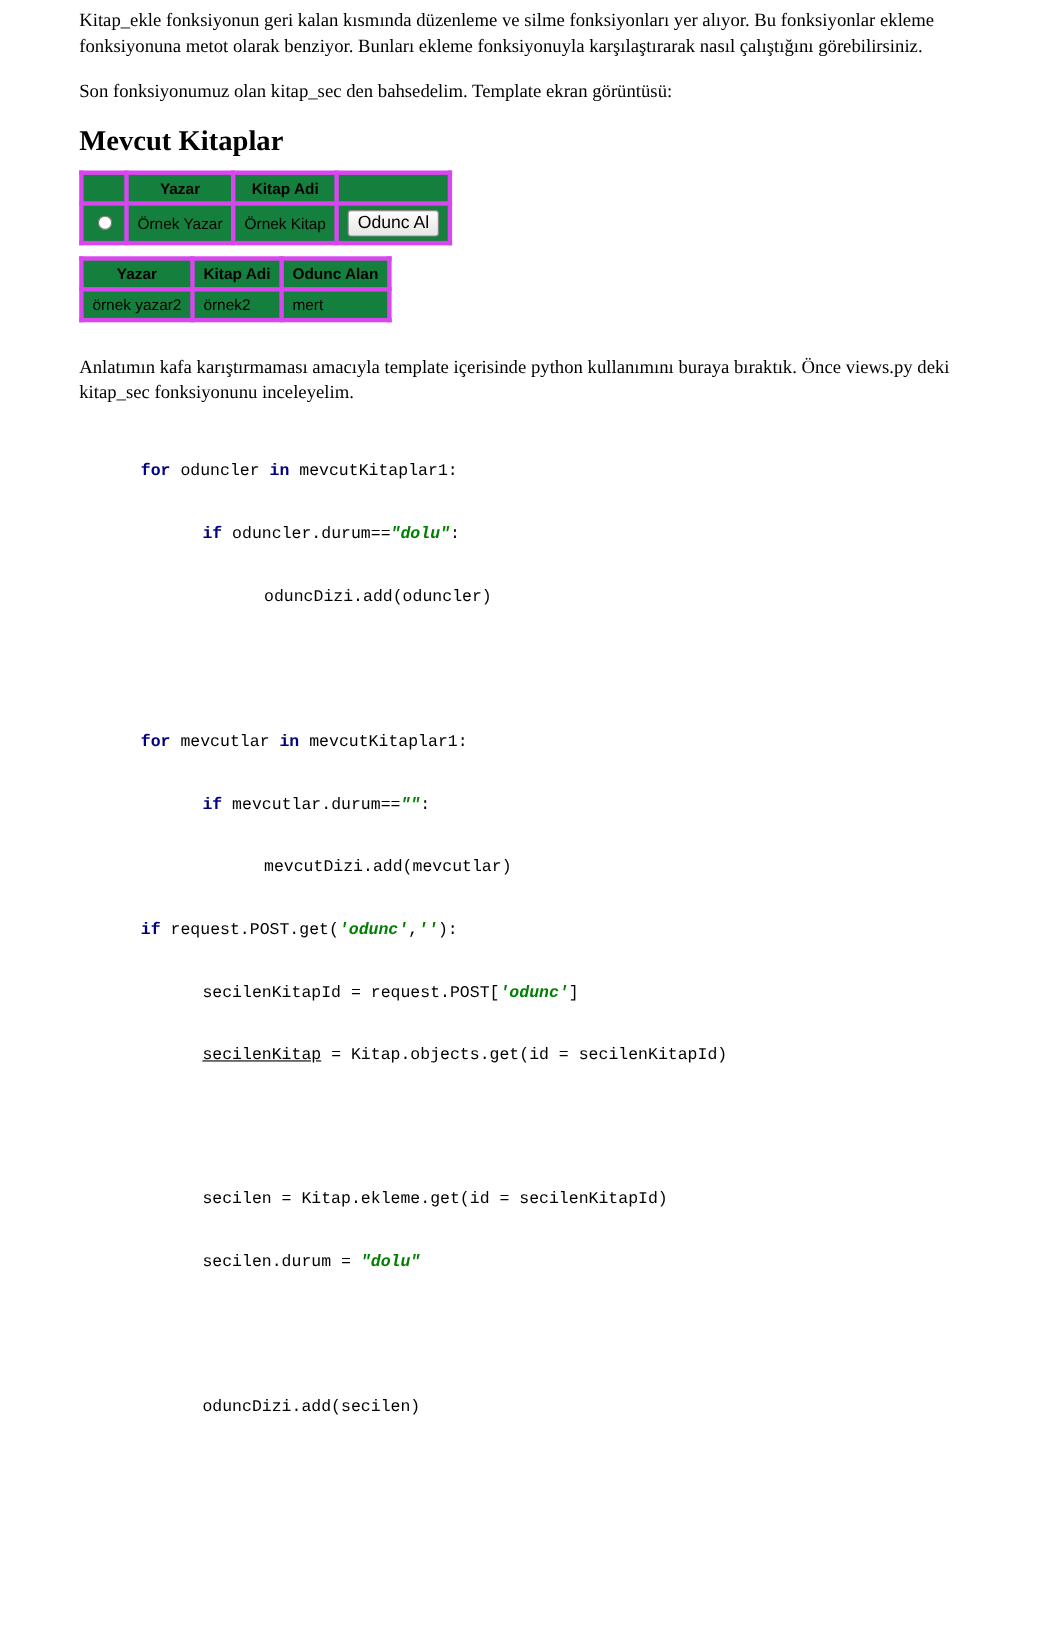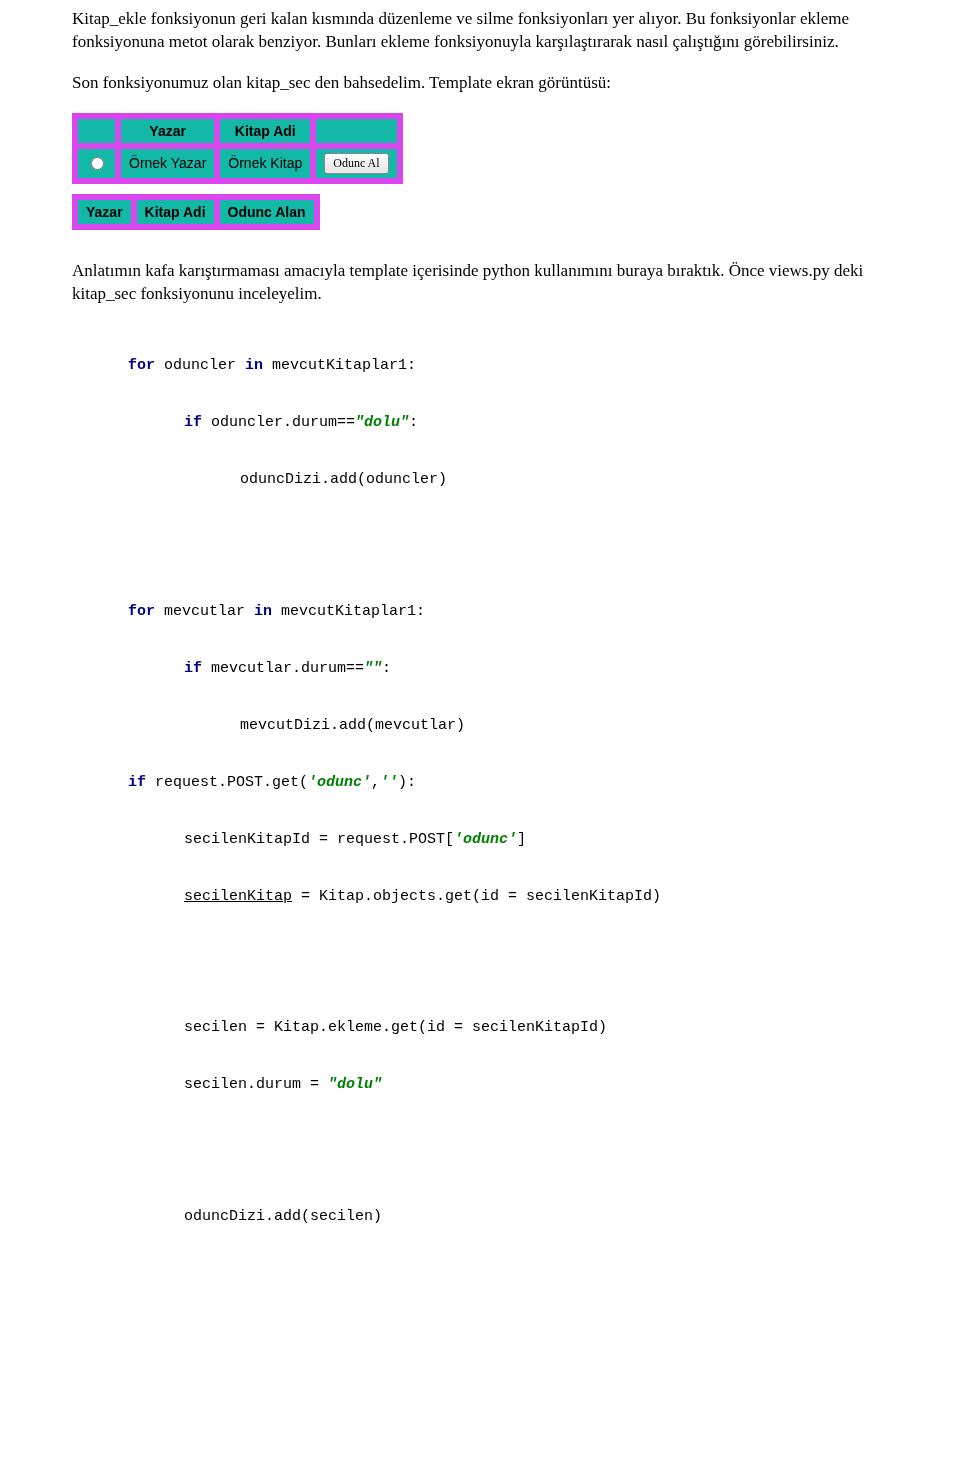--- a/index.html
+++ b/index.html
@@ -29,35 +29,35 @@
     margin: 10px 0 12px 0;
     color: #000;
   }
   table.ui-table {
     border-collapse: collapse;
     font-family: Arial, Helvetica, sans-serif;
     font-size: 14px;
     margin-bottom: 10px;
   }
   table.ui-table th, table.ui-table td {
-    border: 6px solid #d946ef;
+    border: 4px solid #d946ef;
     padding: 4px 8px;
-    background: #14b8a6;
+    background: #15803d;
   }
   table.ui-table th {
     font-weight: bold;
     text-align: center;
   }
   .radio-cell {
     text-align: center;
     width: 18px;
   }
   .ui-button {
-    font-family: Liberation Serif, serif;
-    font-size: 12px;
+    font-family: Liberation Sans, sans-serif;
+    font-size: 16px;
     padding: 2px 8px;
     border: 1px solid #888;
     border-radius: 3px;
     background: linear-gradient(#fdfdfd, #e6e6e6);
     cursor: pointer;
   }
   .code-block {
     font-family: "Courier New", Courier, monospace;
     font-size: 15px;
     line-height: 1.9;
@@ -74,20 +74,21 @@
 </style>
 </head>
 <body>
 
 <div class="page">
 
   <p class="para">Kitap_ekle fonksiyonun geri kalan kısmında düzenleme ve silme fonksiyonları yer alıyor. Bu fonksiyonlar ekleme fonksiyonuna metot olarak benziyor. Bunları ekleme fonksiyonuyla karşılaştırarak nasıl çalıştığını görebilirsiniz.</p>
   <p class="para">Son fonksiyonumuz olan kitap_sec den bahsedelim. Template ekran görüntüsü:</p>
 
   <div class="screenshot">
+    <h2>Mevcut Kitaplar</h2>
 
     <table class="ui-table">
       <tbody>
           <tr>
         <th></th>
         <th>Yazar</th>
         <th>Kitap Adi</th>
         <th></th>
       </tr>
       <tr>
@@ -104,20 +105,25 @@
       </table>
 
 
     <table class="ui-table">
       <tbody>
           <tr>
         <th>Yazar</th>
         <th>Kitap Adi</th>
         <th>Odunc Alan</th>
       </tr>
+      <tr>
+        <td>örnek yazar2</td>
+        <td>örnek2</td>
+        <td>mert</td>
+      </tr>
     </tbody>
       </table>
   </div>
 
   <p class="para">Anlatımın kafa karıştırmaması amacıyla template içerisinde python kullanımını buraya bıraktık. Önce views.py deki kitap_sec fonksiyonunu inceleyelim.</p>
 
   <div class="code-block">
 <div class="indent1"><span class="kw">for</span><span> oduncler </span><span class="kw">in</span><span> mevcutKitaplar1:</span></div>
 <div class="indent2"><span class="kw">if</span><span> oduncler.durum==</span><span class="str">"dolu"</span><span>:</span></div>
 <div class="indent3"><span>oduncDizi.add(oduncler)</span></div>

